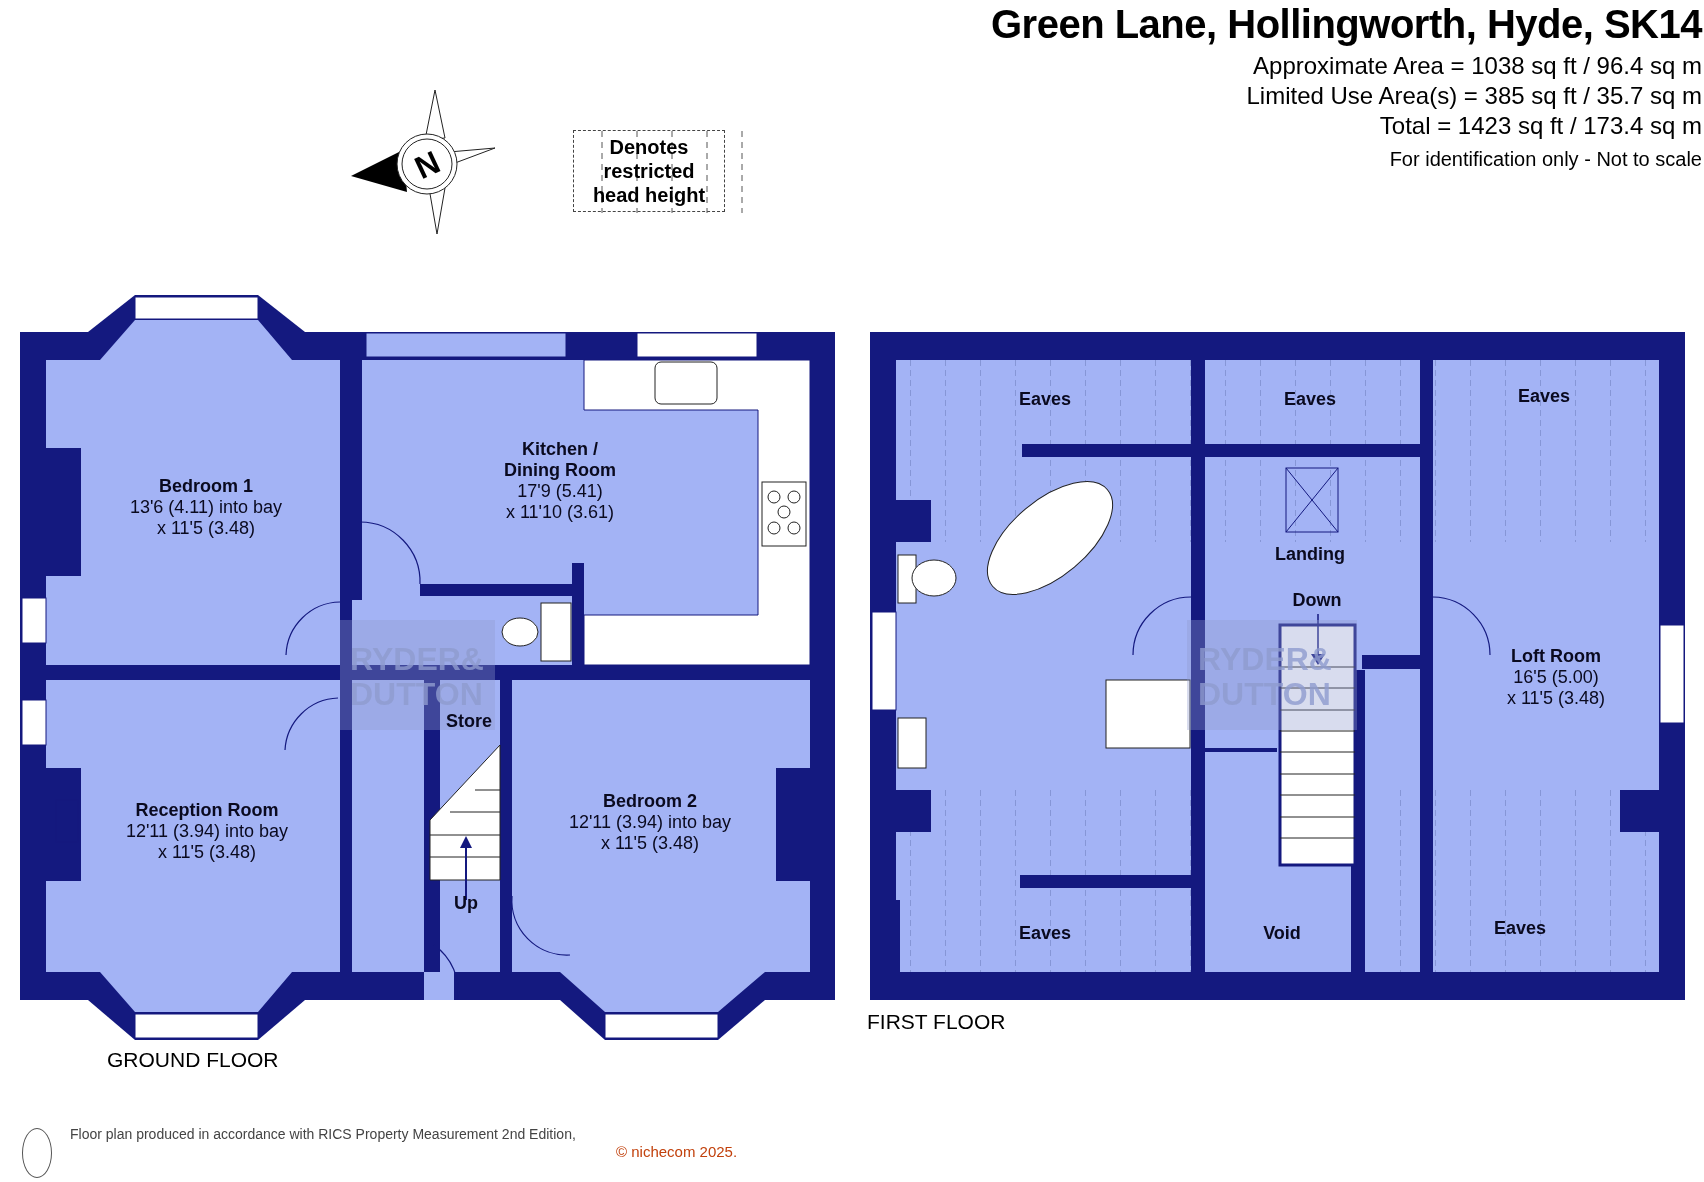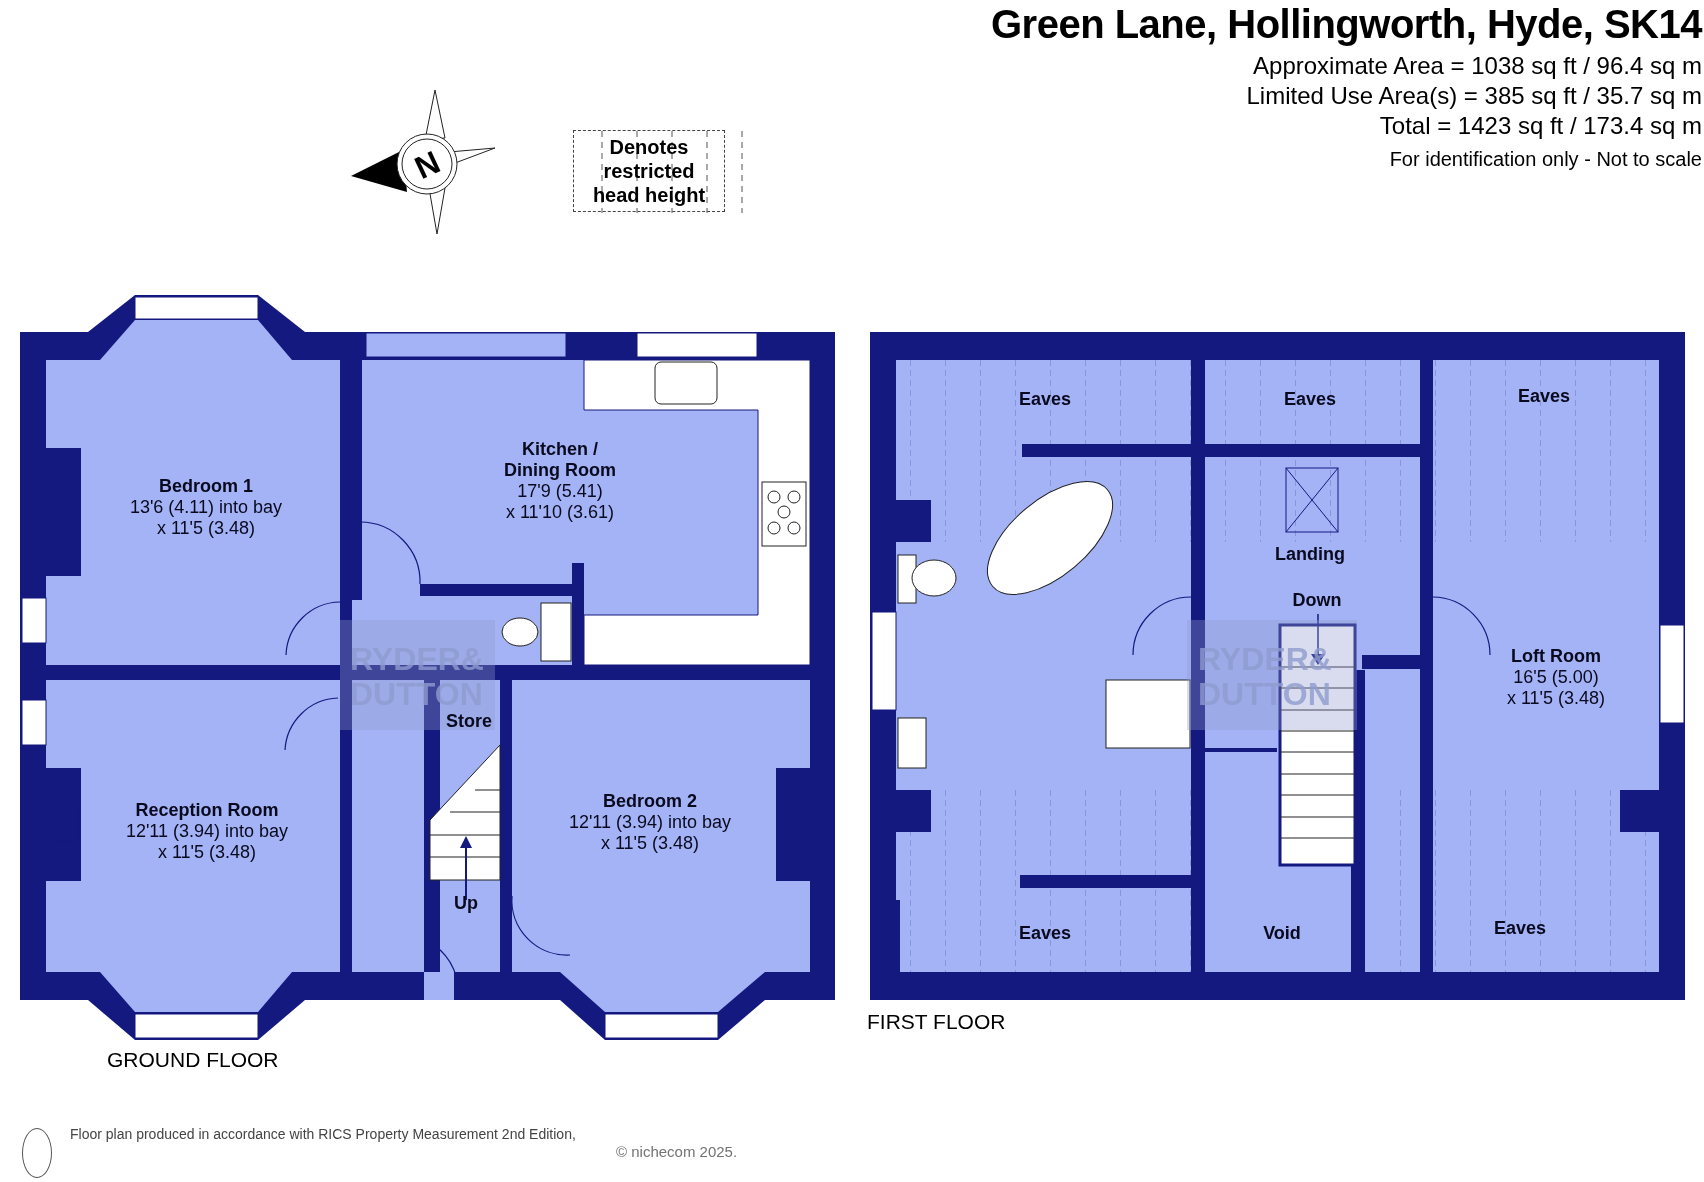--- a/index.html
+++ b/index.html
@@ -10,21 +10,21 @@
   .disclaimer { position:absolute; right:2px; top:148px; font-size:20px; white-space:nowrap; }
   .legend-box { position:absolute; left:573px; top:130px; width:152px; height:82px; border:1px dashed #444; box-sizing:border-box;
     background-image: repeating-linear-gradient(90deg, transparent 0, transparent 27px, transparent 27px);
     display:flex; align-items:center; justify-content:center; text-align:center; font-weight:bold; font-size:20px; line-height:24px; }
   .legend-box .dashes { position:absolute; inset:0; pointer-events:none; }
   .legend-text { position:relative; background:transparent; }
   .plan { position:absolute; left:0; top:0; }
   .floor-label { position:absolute; font-weight:normal; font-size:21px; white-space:nowrap; }
   .footer { position:absolute; left:60px; top:1125px; font-size:14px; line-height:18px; color:#444; white-space:nowrap;margin-left:10px; }
   .footer-icon { position:absolute; left:22px; top:1128px; width:30px; height:50px; border:1.5px solid #555; border-radius:50%; box-sizing:border-box; }
-  .copyright { position:absolute; left:616px; top:1143px; font-size:15px; color:#737373; white-space:nowrap; }
+  .copyright { position:absolute; left:616px; top:1143px; font-size:15px; color:#c2410c; white-space:nowrap; }
   .room-lbl { font-family:"Liberation Sans", sans-serif; fill:#0a0a1f; }
   .rb { font-weight:bold; font-size:18px; }
   .rd { font-size:18px; }
 </style>
 </head>
 <body>
 
 <div class="title">Green Lane, Hollingworth, Hyde, SK14</div>
 <div class="area-line area-1">Approximate Area = 1038 sq ft / 96.4 sq m</div>
 <div class="area-line area-2">Limited Use Area(s) = 385 sq ft / 35.7 sq m</div>

